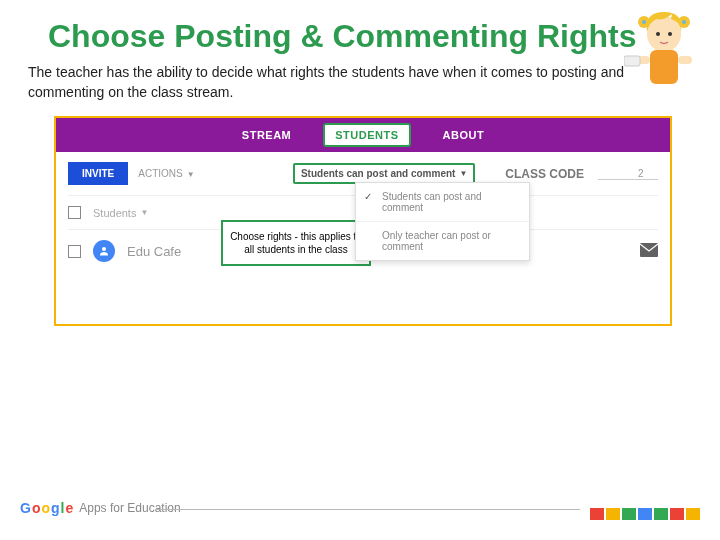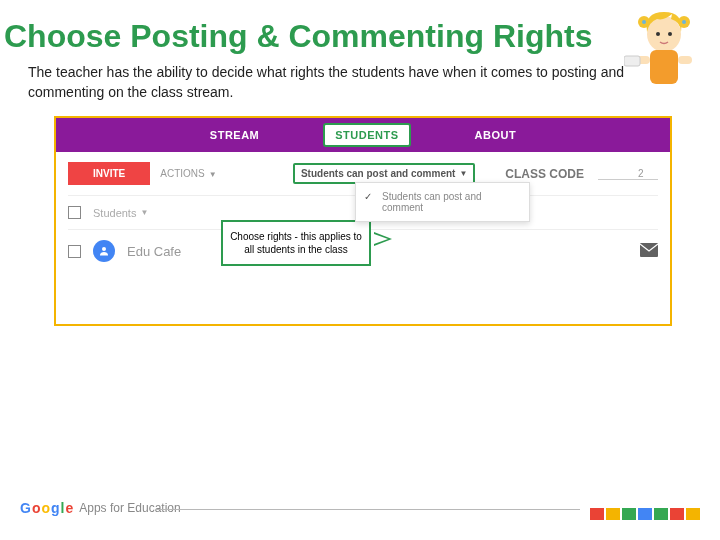--- a/index.html
+++ b/index.html
@@ -1,24 +1,24 @@
 <!DOCTYPE html>
 <html><head>
 <meta charset="utf-8">
 <style>
   * { box-sizing: border-box; margin: 0; padding: 0; }
   body { width: 720px; height: 540px; font-family: Arial, sans-serif; background: #fff; position: relative; }
-  .title { font-family: 'Arial Narrow', Arial, sans-serif; font-weight: bold; font-size: 32px; color: #2d9b4f; padding: 18px 0 8px 4px; font-stretch: condensed; }
+  .title { font-family: 'Arial Narrow', Arial, sans-serif; font-weight: bold; font-size: 32px; color: #2d9b4f; padding: 18px 0 8px 4px; font-stretch: condensed; margin-left: 44px; }
   .desc { font-size: 14px; color: #222; padding: 0 24px 14px 28px; line-height: 1.4; }
   .frame { margin: 0 48px 0 54px; border: 2px solid #f4b400; height: 210px; background: #fff; position: relative; }
-  .tabbar { height: 34px; background: #8a1a9a; display: flex; align-items: center; justify-content: center; gap: 64px; }
+  .tabbar { height: 34px; background: #8a1a9a; display: flex; align-items: center; justify-content: center; gap: 32px; }
   .tab { color: #fff; font-size: 11px; font-weight: bold; letter-spacing: .5px; }
   .tab.active { background: #fff; color: #2d9b4f; border: 2px solid #2d9b4f; border-radius: 3px; padding: 4px 10px; }
   .toolbar { display: flex; align-items: center; gap: 10px; padding: 10px 12px; }
-  .invite { background: #ef4444; color: #fff; font-size: 10px; font-weight: bold; padding: 6px 25px; border: none; }
+  .invite { background: #1d4ed8; color: #fff; font-size: 10px; font-weight: bold; padding: 6px 14px; border: none; }
   .actions { font-size: 10px; color: #999; display: flex; align-items: flex-end; gap: 4px; }
   .chev { font-size: 8px; }
   .spacer { flex: 1; }
   .perm-select { font-size: 10px; font-weight: bold; color: #555; display: flex; align-items: center; gap: 4px; border: 2px solid #2d9b4f; padding: 3px 6px; border-radius: 2px; }
   .classcode-lbl { font-size: 12px; font-weight: bold; color: #777; margin-left: 20px; }
   .classcode-box { width: 60px; height: 12px; border-bottom: 1px solid #ccc; display: inline-block; margin-left: 4px; font-size: 10px; color: #999; padding-left: 40px; }
   .dropdown { position: absolute; top: 64px; right: 140px; width: 175px; background: #fff; border: 1px solid #ddd; box-shadow: 0 2px 6px rgba(0,0,0,0.15); z-index: 10; }
   .dropdown-item { padding: 8px 10px 8px 26px; font-size: 10px; color: #888; position: relative; border-bottom: 1px solid #f0f0f0; }
   .dropdown-item.sel::before { content: "✓"; position: absolute; left: 8px; color: #555; }
   .dropdown-item:last-child { border-bottom: none; }
@@ -81,20 +81,21 @@
     <div class="perm-select">
       <span>Students can post and comment</span>
       <span class="chev">▼</span>
     </div>
     <span class="classcode-lbl">CLASS CODE</span>
     <span class="classcode-box">2</span>
   </div>
 
   <div class="dropdown">
     <div class="dropdown-item sel">Students can post and comment</div>
+    <div class="dropdown-item">Only teacher can post or comment</div>
   </div>
 
   <div class="rows-area">
     <div class="srow">
       <div class="cbox"></div>
       <div class="header-lbl">
         <span>Students</span>
         <span class="chev">▼</span>
       </div>
     </div>

